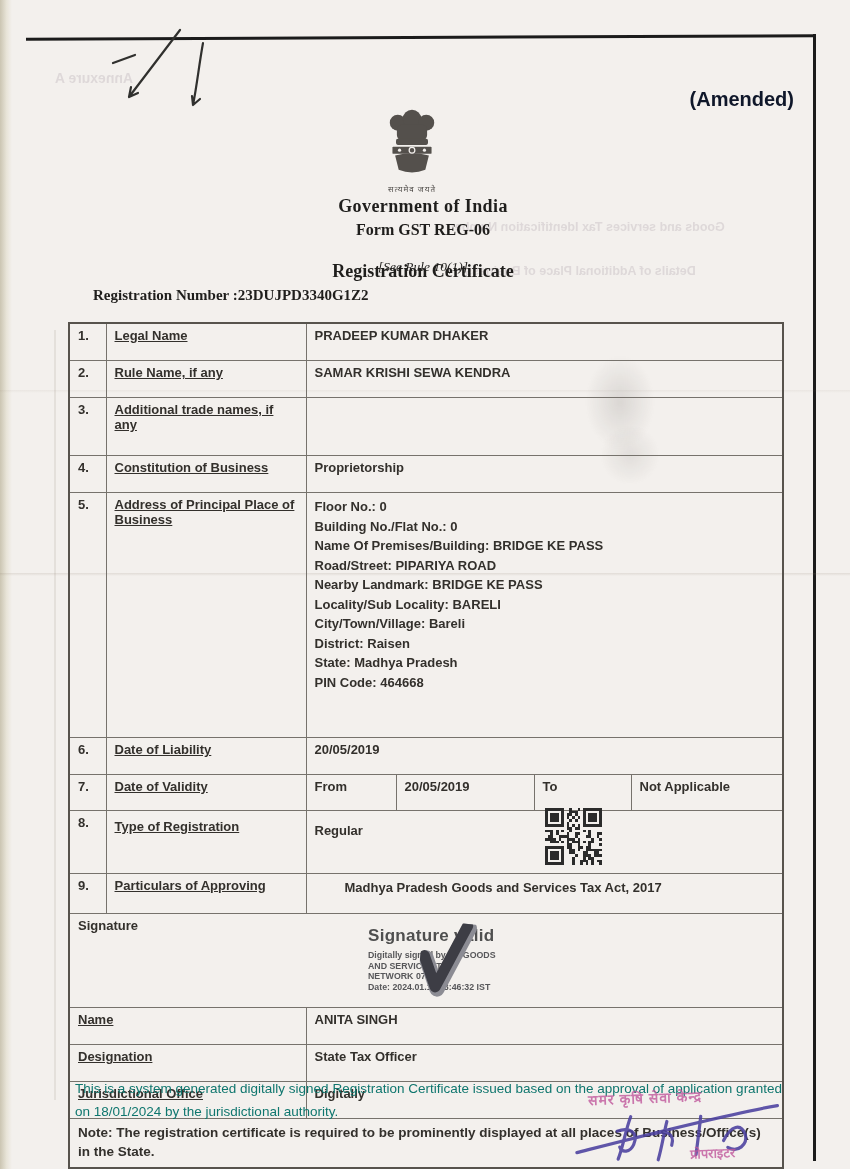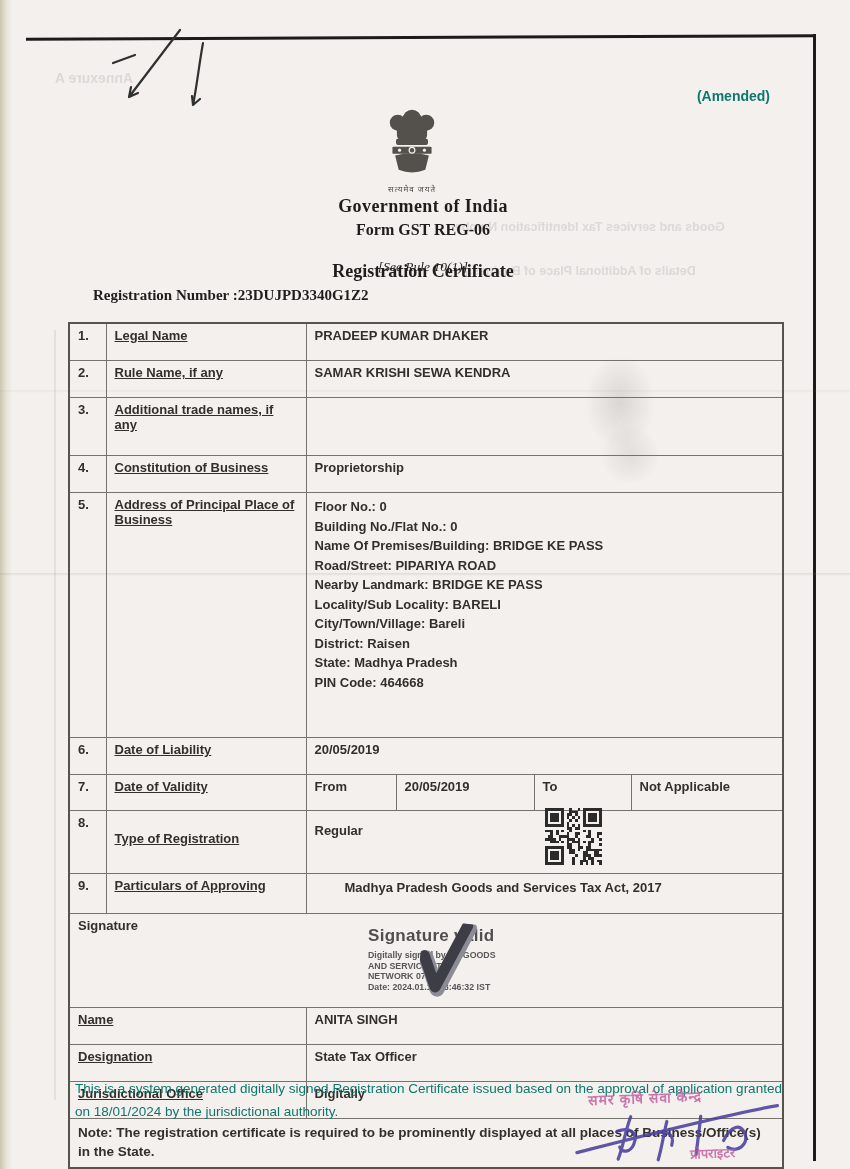--- a/index.html
+++ b/index.html
@@ -8,21 +8,21 @@
   .abs{position:absolute;}
   
   .edge-left{left:0;top:0;width:12px;height:100%;background:linear-gradient(90deg,#cbc5b2,#e8e4d8 55%,rgba(232,228,216,0));}
   .border-top{left:26px;top:36px;width:790px;height:3px;background:#1b1b1b;transform:rotate(-0.25deg);}
   .border-right{left:813px;top:34px;width:3px;height:1127px;background:#1b1b1b;}
   .crease-h{left:0;width:100%;height:3px;background:linear-gradient(180deg,rgba(140,125,110,.18),rgba(140,125,110,0));}
   .crease-v{top:330px;left:54px;width:2px;height:770px;background:rgba(140,130,115,.14);}
   .smudge{border-radius:50%;filter:blur(1px);}
   .bleed{position:absolute;transform:scaleX(-1);color:rgba(110,95,115,.16);font-weight:bold;white-space:nowrap;}
   
-  .amended{left:640px;top:88px;width:130px;text-align:right;font-weight:bold;font-size:14px;color:#0f766e;}
+  .amended{left:664px;top:88px;width:130px;text-align:right;font-weight:bold;font-size:20px;color:#0f172a;}
   .hdr{left:0;width:846px;text-align:center;font-family:"Liberation Serif",serif;color:#1f1e1c;}
   .gov{top:196px;font-size:18px;font-weight:bold;letter-spacing:.4px;}
   .form{top:221px;font-size:16px;font-weight:bold;}
   .rule{top:244px;font-size:13.5px;font-style:italic;margin-top:15px;}
   .cert{top:261px;font-size:18px;font-weight:bold;}
   .regnum{left:93px;top:287px;font-family:"Liberation Serif",serif;font-size:15px;font-weight:bold;color:#1f1e1c;}
   .emblem-caption{left:368px;top:183px;width:88px;text-align:center;font-size:8px;color:#4a4744;letter-spacing:1px;}
   
   table.cert{position:absolute;left:68px;top:322px;width:714px;border-collapse:collapse;table-layout:fixed;
              font-size:13px;color:#33302c;}
@@ -154,21 +154,21 @@
     <tr>
       <td class="no" style="height:27px">7.</td>
       <td class="lbl">Date of Validity</td>
       <td>From</td>
       <td>20/05/2019</td>
       <td>To</td>
       <td>Not Applicable</td>
     </tr>
     <tr>
       <td class="no" style="height:54px">8.</td>
-      <td class="lbl" style="padding-top:20px">Type of Registration</td>
+      <td class="lbl" style="padding-top:8px">Type of Registration</td>
       <td colspan="4" style="position:relative;">
         <div style="padding-top:8px;">Regular</div>
         <svg class="qr" width="57" height="57" viewBox="0 0 21 21" shape-rendering="crispEdges">
               <rect x="0" y="0" width="1" height="1" fill="#2b2b2b"></rect>
               <rect x="1" y="0" width="1" height="1" fill="#2b2b2b"></rect>
               <rect x="2" y="0" width="1" height="1" fill="#2b2b2b"></rect>
               <rect x="3" y="0" width="1" height="1" fill="#2b2b2b"></rect>
               <rect x="4" y="0" width="1" height="1" fill="#2b2b2b"></rect>
               <rect x="5" y="0" width="1" height="1" fill="#2b2b2b"></rect>
               <rect x="6" y="0" width="1" height="1" fill="#2b2b2b"></rect>

